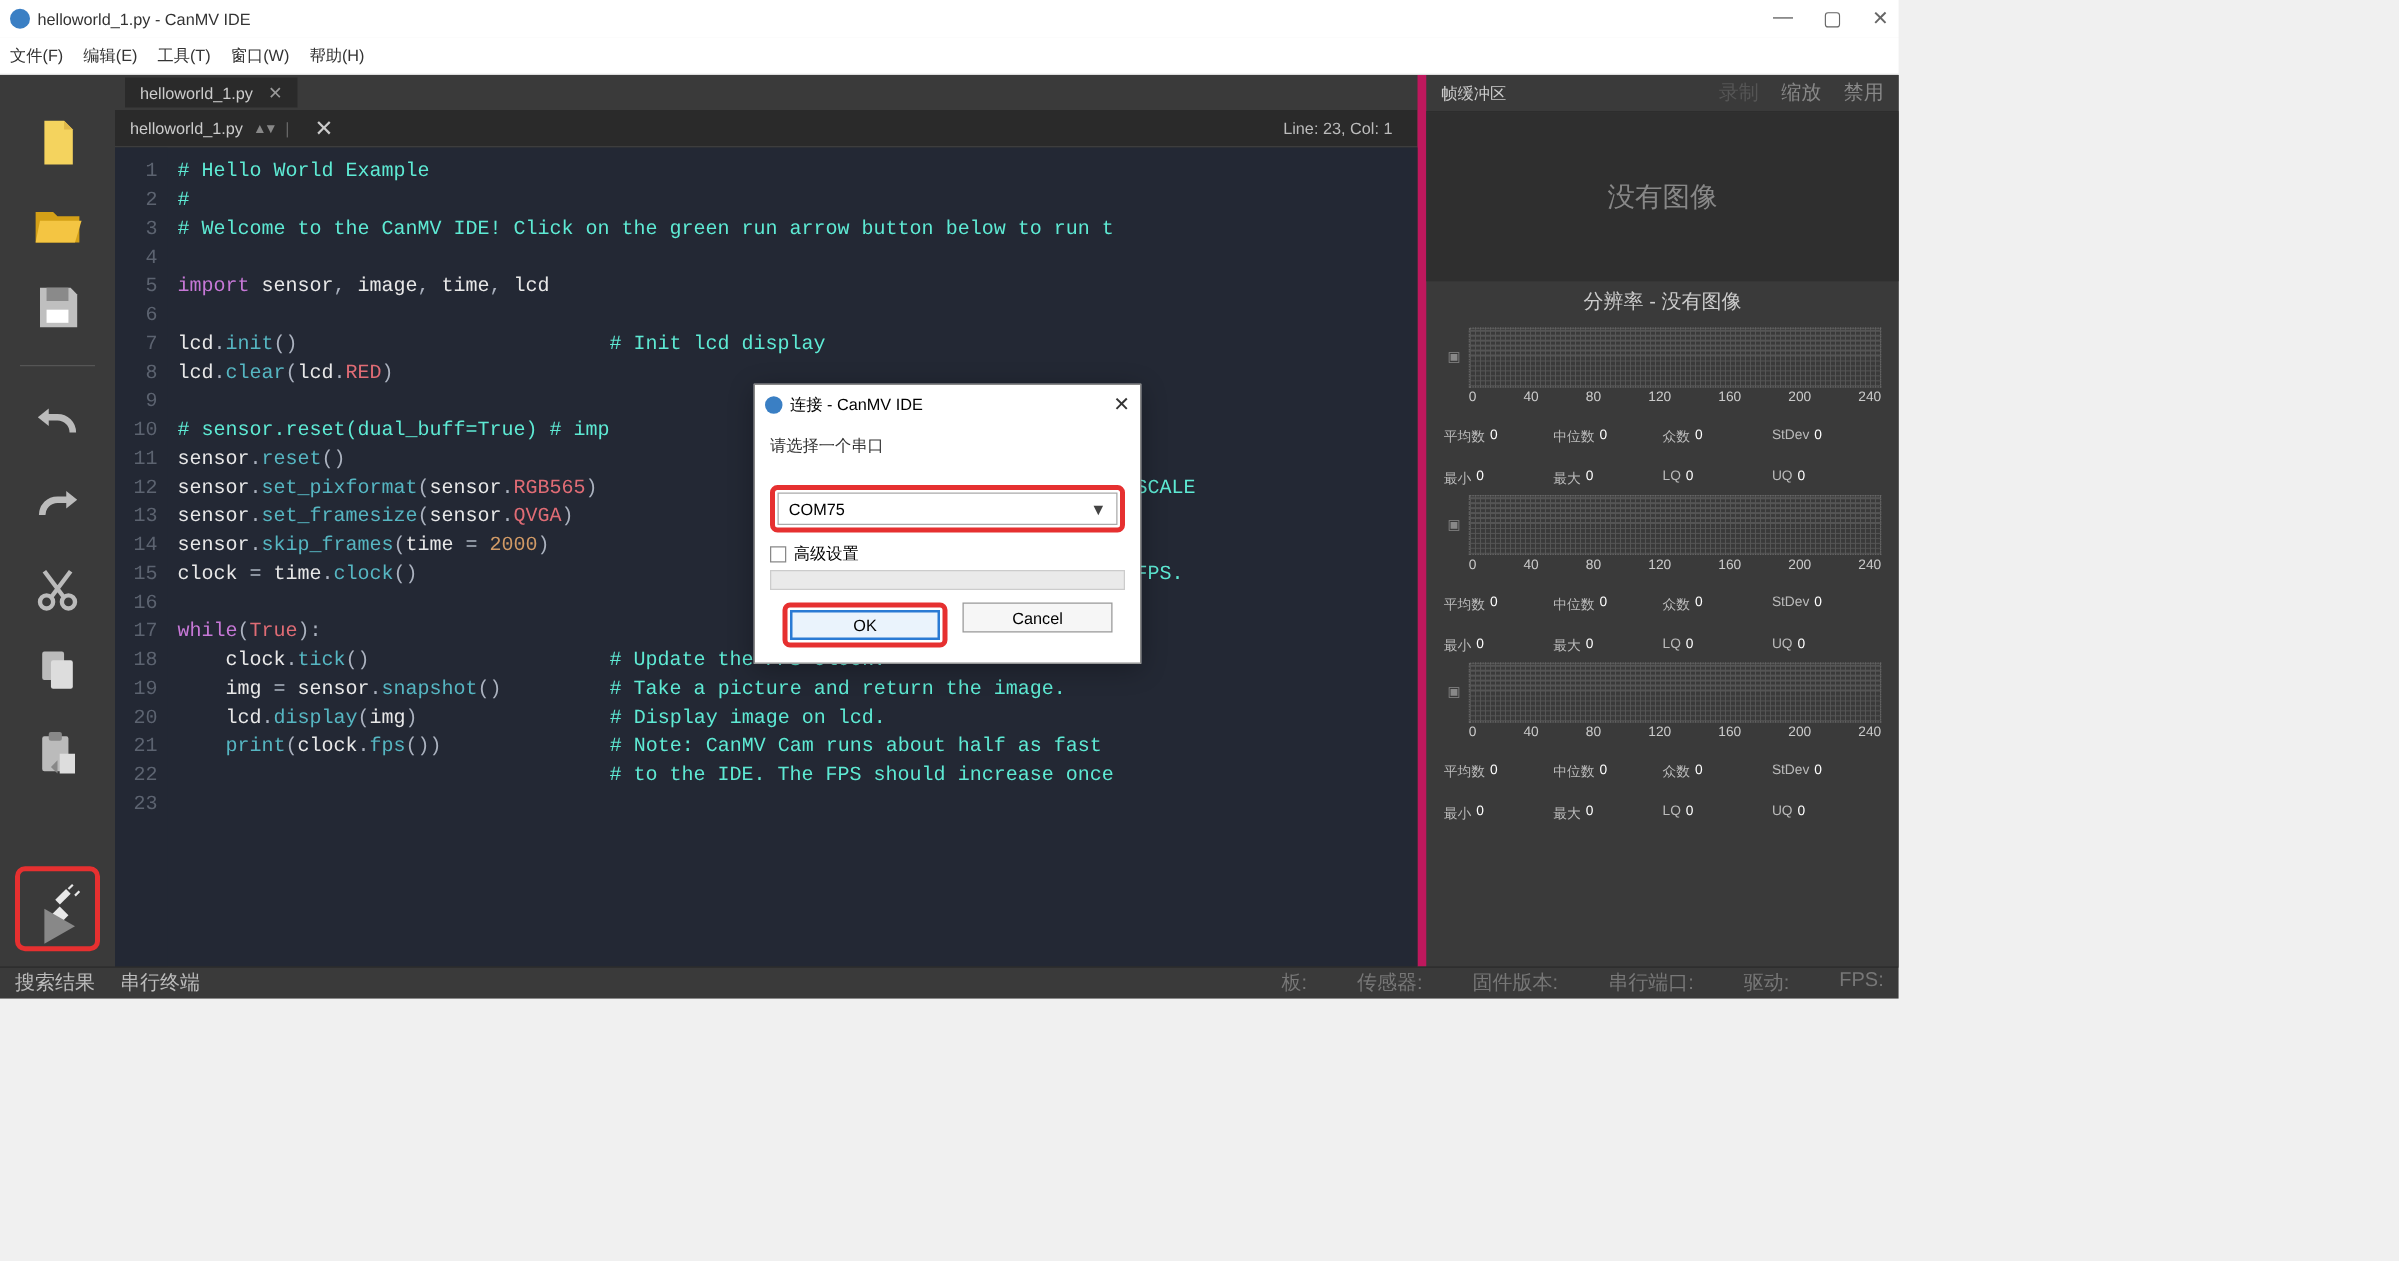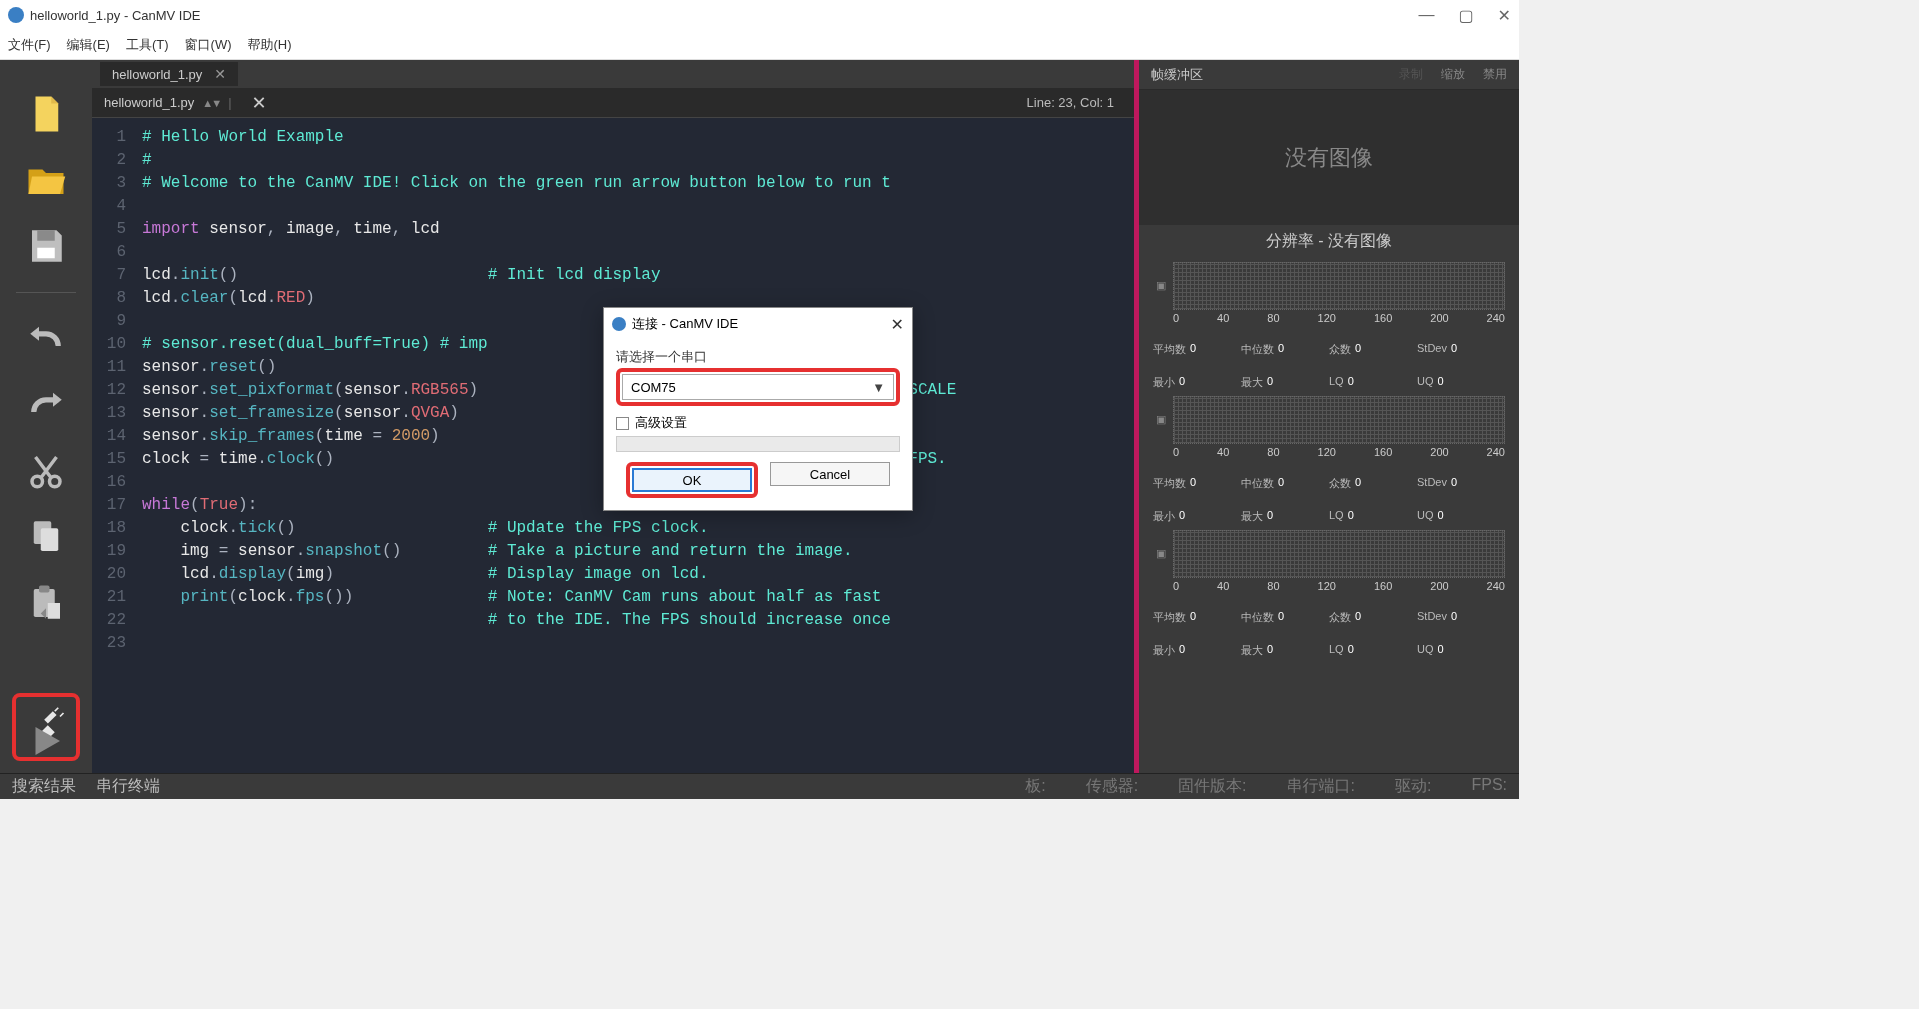--- a/index.html
+++ b/index.html
@@ -44,24 +44,24 @@
 .code { flex: 1; padding: 8px 0 0 8px; color: #abb2bf; white-space: pre; overflow: hidden; }
 .code .line { height: 23px; }
 .c-comment { color: #5eead4; margin-top: 22px; }
 .c-keyword { color: #c778d7; }
 .c-ident { color: #e8e8e8; }
 .c-func { color: #56b6c2; }
 .c-num { color: #d19a66; }
 .c-const { color: #e06c75; }
 
 
-.rightpanel { width: 385px; background: #3a3a3a; display: flex; flex-direction: column; border-left: 5px solid #be185d; }
+.rightpanel { width: 385px; background: #3a3a3a; display: flex; flex-direction: column; border-left: 7px solid #be185d; }
 .rp-header { height: 30px; display: flex; align-items: center; padding: 0 12px; color: #ccc; border-bottom: 1px solid #2a2a2a; }
 .rp-header .rp-title { flex: 1; }
-.rp-header .rp-btn { color: #888; margin-left: 18px; font-size: 12px; }
+.rp-header .rp-btn { color: #888; margin-left: 18px; font-size: 16px; }
 .rp-header .rp-btn.disabled { color: #555; }
 
 .rp-noimage { height: 135px; display: flex; align-items: center; justify-content: center; color: #888; font-size: 22px; background: #2f2f2f; }
 
 .rp-hist-header { height: 28px; display: flex; align-items: center; padding: 0 12px; color: #ccc; border-top: 1px solid #222; border-bottom: 1px solid #222; }
 .rp-hist-header .hh-title { flex: 1; }
 .rp-hist-header .hh-mode { color: #aaa; font-size: 12px; }
 .rp-hist-header .hh-arrow { color: #888; margin-left: 8px; }
 
 .rp-res { text-align: center; color: #ccc; padding: 6px 0; font-size: 16px; }
@@ -80,21 +80,21 @@
 .statusbar .sb-left { display: flex; gap: 20px; color: #bbb; }
 .statusbar .sb-right { margin-left: auto; display: flex; gap: 40px; }
 
 
 .dialog { position: absolute; left: 603px; top: 307px; width: 310px; background: #ffffff; border: 1px solid #888; box-shadow: 0 4px 20px rgba(0,0,0,0.3); z-index: 100; font-size: 13px; }
 .dialog .dlg-title { height: 30px; display: flex; align-items: center; padding: 16px 8px; background: #fff; }
 .dialog .dlg-title .dlg-logo { width: 14px; height: 14px; background: #3a7fc4; border-radius: 50%; margin-right: 6px; }
 .dialog .dlg-title .dlg-t { flex: 1; }
 .dialog .dlg-title .dlg-x { color: #333; font-size: 16px; cursor: pointer; }
 .dialog .dlg-body { padding: 8px 12px 12px 12px; }
-.dialog .dlg-label { margin-bottom: 2px; color: #333; }
+.dialog .dlg-label { margin-bottom: 22px; color: #333; }
 .dialog .dlg-combo-wrap { border: 4px solid #e63030; border-radius: 6px; padding: 2px; margin-bottom: 8px; }
 .dialog .dlg-combo { width: 100%; height: 26px; border: 1px solid #aaa; display: flex; align-items: center; padding: 0 8px; background: #fff; cursor: pointer; }
 .dialog .dlg-combo span:first-child { flex: 1; }
 .dialog .dlg-combo .caret { color: #444; }
 .dialog .dlg-check { display: flex; align-items: center; gap: 6px; margin-bottom: 4px; }
 .dialog .dlg-check .cbox { width: 13px; height: 13px; border: 1px solid #888; background: #fff; }
 .dialog .dlg-progress { height: 16px; background: #eaeaea; border: 1px solid #ccc; margin: 4px 0 10px 0; }
 .dialog .dlg-buttons { display: flex; gap: 12px; justify-content: center; }
 .dialog .dlg-buttons button { width: 120px; height: 24px; border: 1px solid #999; background: #f6f6f6; cursor: pointer; font-size: 13px; }
 .dialog .ok-highlight { border: 4px solid #e63030; border-radius: 6px; padding: 2px; display: inline-block; }

